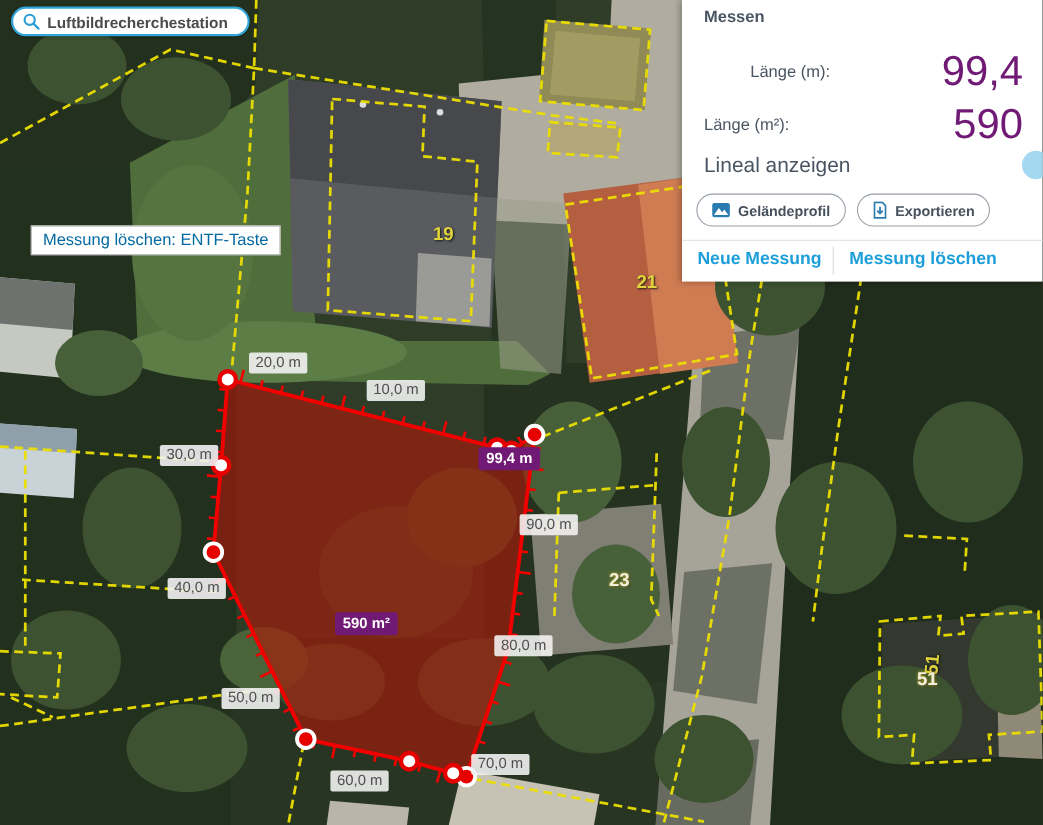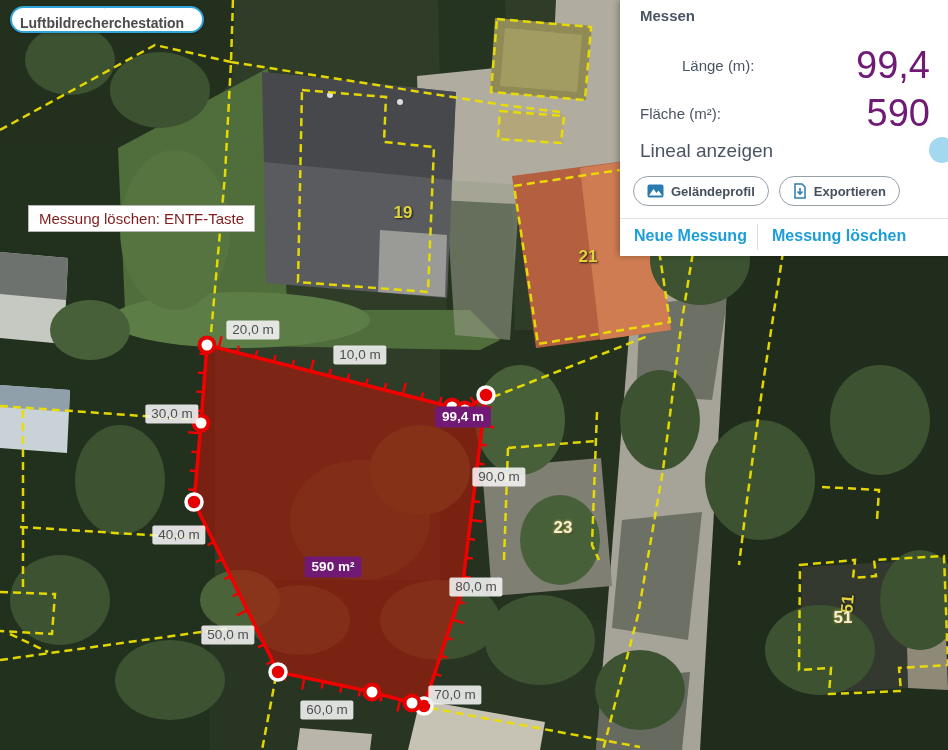--- a/index.html
+++ b/index.html
@@ -19,27 +19,27 @@
           font-size:13.5px;line-height:1.25;}
   .mlabel-gray{background:rgba(242,242,242,0.9);color:#4f4f4f;padding:1px 6px;border-radius:2px;}
   .mlabel-red{background:#701a75;color:#fff;font-weight:bold;padding:2px 7px;border-radius:3px;margin-top:32px;}
   .parcel-num{position:absolute;transform:translate(-50%,-50%);font-size:17px;font-weight:bold;
           color:#e0d33b;text-shadow:1px 1px 2px rgba(20,20,20,.9);}
   .parcel-num-light{color:#f4efdd;text-shadow:0 0 3px #d8cc30,1px 1px 2px rgba(20,20,20,.8);}
 
   
   .search-pill{position:absolute;left:10px;top:6px;height:27px;display:flex;align-items:center;
       background:#fff;border:2px solid #31a5d8;border-radius:14px;padding:0 14px 0 8px;gap:6px;
-      box-shadow:0 1px 3px rgba(0,0,0,.25);flex-direction:column;}
+      box-shadow:0 1px 3px rgba(0,0,0,.25);}
   .search-pill input{border:none;outline:none;font-family:"Liberation Sans",sans-serif;
       font-size:14px;font-weight:bold;color:#4b4b4b;width:168px;background:transparent;padding:0;}
 
   
   .tooltip{position:absolute;left:28px;top:205px;background:#fff;border:1px solid #b5b5b5;
-      color:#7f1d1d;font-size:15px;padding:4px 10px;white-space:nowrap;}
+      color:#0369a1;font-size:15px;padding:4px 10px;white-space:nowrap;}
 
   
   .panel{position:absolute;left:620px;top:0;width:328px;height:256px;background:#fff;
       color:#4a5563;box-shadow:-2px 0 6px rgba(0,0,0,.28);}
   .panel-title{position:absolute;left:20px;top:7px;font-size:15px;font-weight:bold;}
   .meas-row{position:absolute;left:20px;right:18px;height:46px;display:flex;
       justify-content:space-between;align-items:center;}
   .meas-row .lbl{font-size:15px;}
   .meas-row .val{font-size:38px;line-height:40px;color:#701a75;}
   .row1{top:42px;margin-left:42px;} .row2{top:90px;}
@@ -266,21 +266,21 @@
   <div class="tooltip">Messung löschen: ENTF-Taste</div>
 
   <div class="panel">
     <div class="panel-title">Messen</div>
 
     <div class="meas-row row1">
       <span class="lbl">Länge (m):</span>
       <span class="val">99,4</span>
     </div>
     <div class="meas-row row2">
-      <span class="lbl">Fläche (m²):</span>
+      <span class="lbl">Länge (m²):</span>
       <span class="val">590</span>
     </div>
 
     <div class="ruler-row">Lineal anzeigen</div>
     <div class="toggle-knob"></div>
 
     <div class="btn-row">
       <button class="pill-btn">
         <svg width="17" height="14" viewBox="0 0 17 14">
           <rect x="0.5" y="0.5" width="16" height="13" rx="2" fill="#2a7cb0"></rect>

